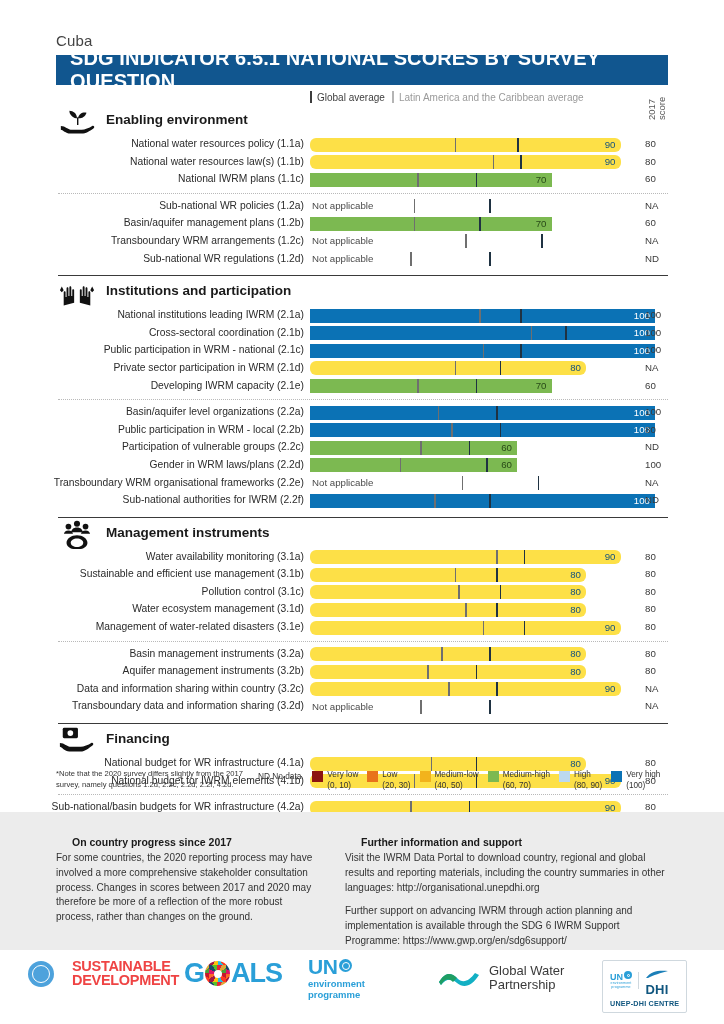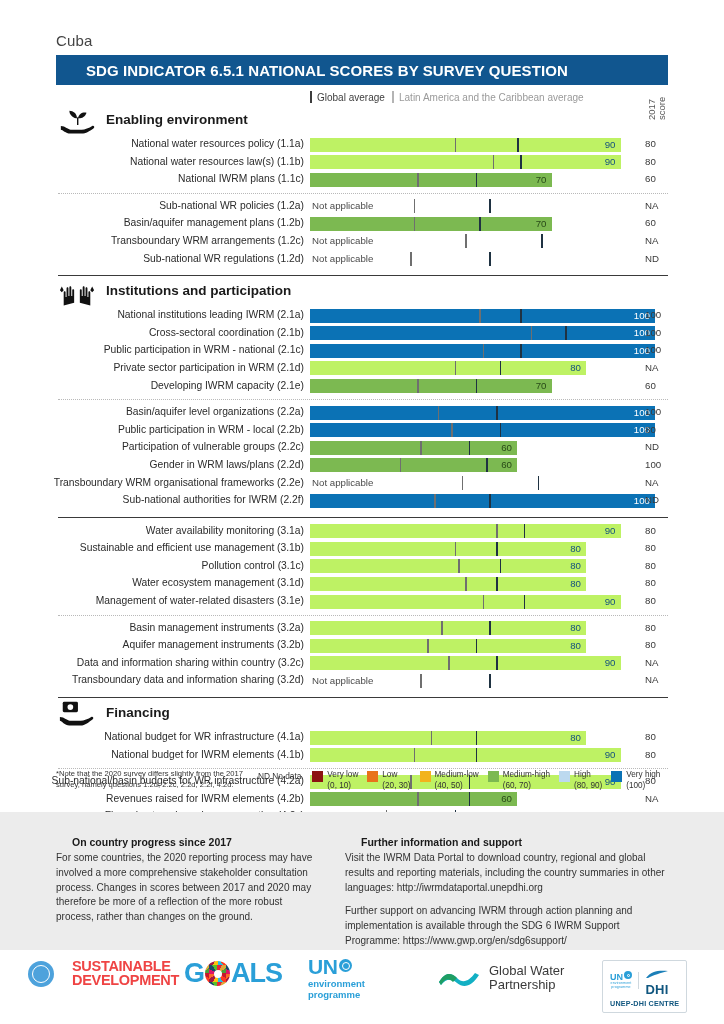--- a/index.html
+++ b/index.html
@@ -12,21 +12,21 @@
 
   
   .country{position:absolute;left:56px;top:32px;font-size:15px;color:#444;letter-spacing:.2px;}
 
   
   .banner{
     position:absolute;left:56px;top:55px;width:612px;height:30px;
     background:#11568f;color:#fff;display:flex;align-items:center;
     padding-left:14px;box-sizing:border-box;
   }
-  .banner span{font-size:15px;font-weight:bold;letter-spacing:.1px;margin-left:16px;}
+  .banner span{font-size:20px;font-weight:bold;letter-spacing:.1px;}
 
   
   .chart{position:absolute;left:0;top:88px;width:724px;}
 
   .avg-header{position:relative;height:22px;}
   .avg-key{position:absolute;top:3px;display:flex;align-items:center;font-size:10px;}
   .avg-key .tickmark{display:inline-block;width:2px;height:12px;margin-right:5px;}
   .avg-global{left:310px;color:#3e3e3e;}
   .avg-global .tickmark{background:#3c3c3c;}
   .avg-lac{left:392px;color:#9a9a9a;}
@@ -53,21 +53,21 @@
   .row .label{
     position:absolute;right:420px;top:2px;width:330px;text-align:right;
     font-size:10.3px;color:#2b2b2b;white-space:nowrap;
   }
   .row .track{position:absolute;left:310px;top:1.5px;width:345px;height:14px;}
   .bar{position:absolute;left:0;top:0;height:14px;}
   .bar .val{
     position:absolute;right:5px;top:0;height:14px;line-height:14px;
     font-size:9.7px;
   }
-  .bar.blue-high{background:#bef264;} .bar.blue-high .val{color:#15527e;}
+  .bar.blue-high{background:#fde047;border-radius:6px;} .bar.blue-high .val{color:#15527e;}
   .bar.blue-vh{background:#0b72b5;}   .bar.blue-vh .val{color:#ffffff;}
   .bar.green{background:#7cb951;}     .bar.green .val{color:#284a18;}
   .na-text{
     position:absolute;left:2px;top:0;height:14px;line-height:14px;
     font-size:9.7px;color:#4a4a4a;
   }
   .tick{position:absolute;top:0px;width:1.6px;height:14px;}
   .tick.g{background:#6f6f6f;}
   .tick.l{background:#1f3242;}
   .score{
@@ -382,20 +382,32 @@
                 <div class="tick l" style="left: 179.4px;"></div>
               </div>
               <div class="score">ND</div>
             </div>
           </div>
         </div>
         <div class="section">
           <div style="height: 7px;"></div>
           <div class="sep-solid" style="position: relative; left: 58px;"></div>
           <div style="height: 5px;"></div>
+          <div class="sec-head">
+            <div class="sec-icon"><svg viewBox="0 0 40 32">
+                <g fill="#111">
+                  <circle cx="20" cy="5" r="3.2"></circle>
+                  <circle cx="11" cy="8" r="3"></circle>
+                  <circle cx="29" cy="8" r="3"></circle>
+                  <path d="M20 9c4 0 6 2.4 6 5H14c0-2.6 2-5 6-5zM11 12c3 0 4.6 1.8 4.8 3.6H6.2C6.5 13.8 8 12 11 12zM29 12c3 0 4.5 1.8 4.8 3.6h-9.6C24.4 13.8 26 12 29 12z"></path>
+                  <path d="M20 17c-6 0-11 3.6-11 8s5 7 11 7 11-2.6 11-7-5-8-11-8zm0 3.5c3.6 0 6.6 2 6.6 4.5S23.6 29.5 20 29.5 13.4 27.5 13.4 25s3-4.5 6.6-4.5z"></path>
+                </g>
+              </svg></div>
+            <div class="sec-title">Management instruments</div>
+          </div>
           <div class="rowgroup">
             <div class="row">
               <div class="label">Water availability monitoring (3.1a)</div>
               <div class="track">
                 <div class="bar blue-high" style="width: 310.5px;">
                   <span class="val">90</span>
                 </div>
                 <div class="tick g" style="left: 186.3px;"></div>
                 <div class="tick l" style="left: 213.9px;"></div>
               </div>
@@ -632,21 +644,21 @@
       </div>
   </div>
 
   <div class="bottom">
     <div class="col col-left">
       <h4>On country progress since 2017</h4>
       <p>For some countries, the 2020 reporting process may have involved a more comprehensive stakeholder consultation process. Changes in scores between 2017 and 2020 may therefore be more of a reflection of the more robust process, rather than changes on the ground.</p>
     </div>
     <div class="col col-right">
       <h4>Further information and support</h4>
-      <p>Visit the IWRM Data Portal to download country, regional and global results and reporting materials, including the country summaries in other languages: http://iwrmdataportal.unepdhi.org</p>
+      <p>Visit the IWRM Data Portal to download country, regional and global results and reporting materials, including the country summaries in other languages: http://organisational.unepdhi.org</p>
       <p>Further support on advancing IWRM through action planning and implementation is available through the SDG 6 IWRM Support Programme: https://www.gwp.org/en/sdg6support/</p>
     </div>
   </div>
 
   <div class="logos">
 
     <div class="logo lg-sdg">
       <div class="sdg-emblem"></div>
       <div class="sdg-words">
         <div>SUSTAINABLE</div>

